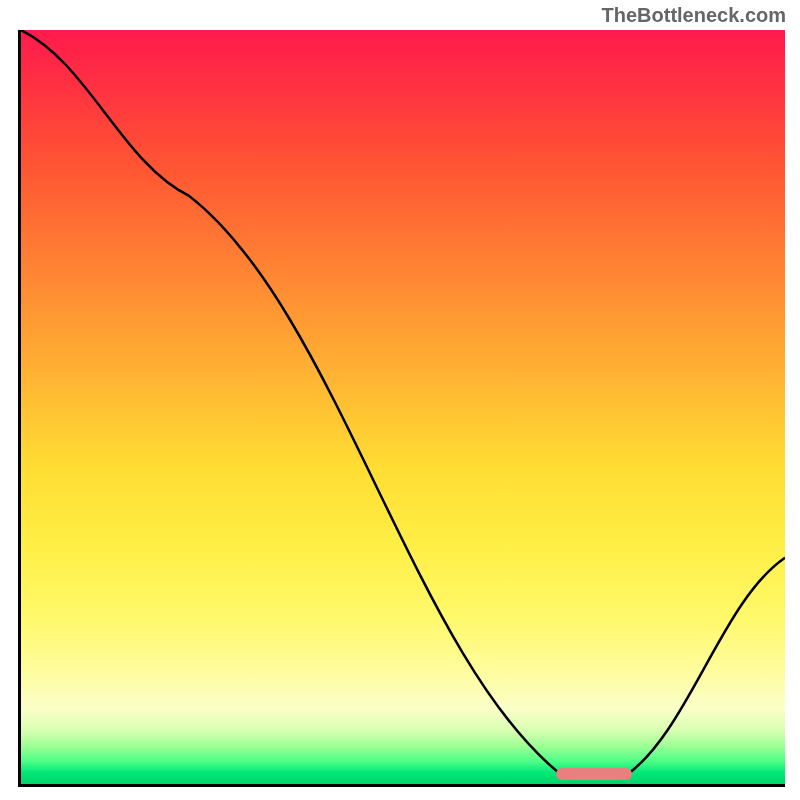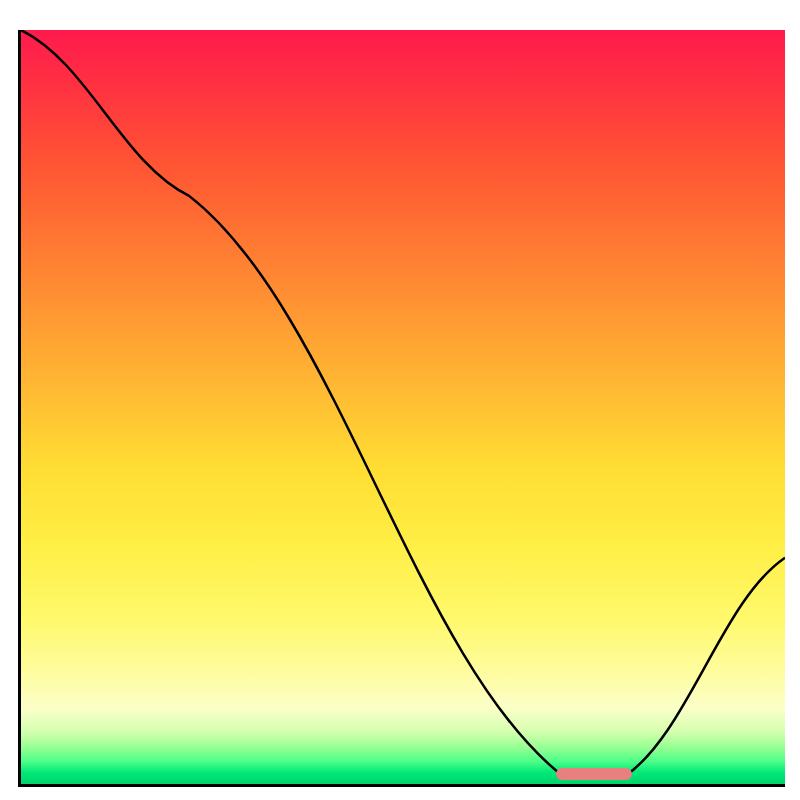--- a/index.html
+++ b/index.html
@@ -73,20 +73,21 @@
     height: 12px;
     background: #e88080;
     border-radius: 6px;
     z-index: 3;
   }
 </style>
 </head>
 <body>
 
 <div class="container">
+  <div class="watermark">TheBottleneck.com</div>
 
   <div class="plot-area">
     <div class="gradient-bg"></div>
 
     <svg class="curve" viewBox="0 0 764 754" preserveAspectRatio="none">
       <path id="curve-path" fill="none" stroke="#000" stroke-width="2.5" d="M 0 0 C 67.23200000000001 33.176 100.848 132.704 168.08 165.88 C 317.82399999999996 281.996 392.6959999999999 630.344 542.4399999999999 746.46 C 566.888 746.46 579.112 746.46 603.5600000000001 746.46 C 667.736 702.7280000000001 699.8240000000001 571.5319999999999 764 527.8"></path>
     </svg>
 
     <div id="marker" class="marker" style="left: 534.8px; width: 76.4px; bottom: 4px; background: rgb(232, 128, 128);"></div>
   </div>

